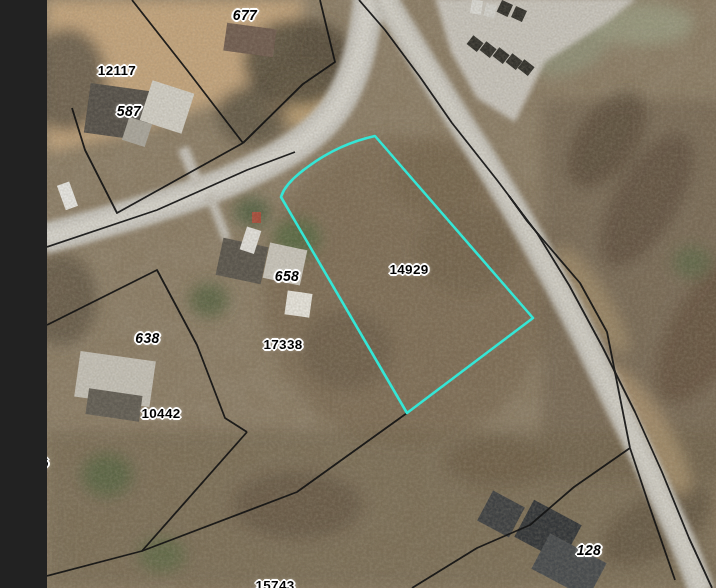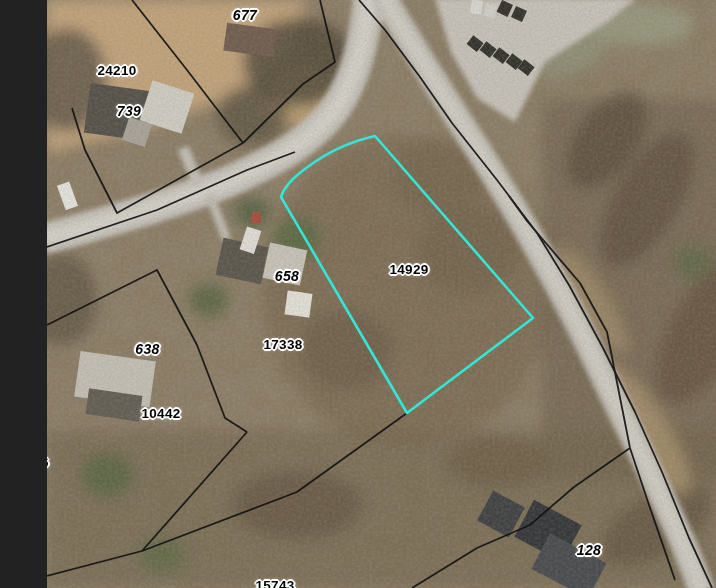--- a/index.html
+++ b/index.html
@@ -143,25 +143,25 @@
     <path d="M360 413 L250 492 L95 551 L0 576"></path>
     <path d="M687 455 L716 478"></path>
     <path d="M697 570 L716 586"></path>
   </g>
 
   <path d="M328 136 Q292 144 262 166 Q238 183 234 197 L360 413 L486 318 Z" fill="none" stroke="#35e6d6" stroke-width="2.6" stroke-linejoin="round"></path>
 </svg>
 
 <div>
   <div class="lbl addr" style="left:198px;top:15px;">677</div>
-  <div class="lbl" style="left:70px;top:71px;">24210</div>
-  <div class="lbl addr" style="left:82px;top:111px;">739</div>
+  <div class="lbl" style="left:70px;top:71px;">12117</div>
+  <div class="lbl addr" style="left:82px;top:111px;">587</div>
   <div class="lbl addr" style="left:216px;top:276px;padding-left:48px;">658</div>
   <div class="lbl" style="left:362px;top:270px;text-align:right;">14929</div>
   <div class="lbl" style="left:236px;top:345px;">17338</div>
-  <div class="lbl addr" style="left:88px;top:349px;padding-left:25px;">638</div>
+  <div class="lbl addr" style="left:88px;top:338px;padding-left:25px;">638</div>
   <div class="lbl" style="left:114px;top:414px;">10442</div>
   <div class="lbl" style="left:228px;top:586px;">15743</div>
   <div class="lbl addr" style="left:542px;top:550px;">128</div>
   <div class="lbl" style="left:-2px;top:463px;">6</div>
 </div>
 
 </div>
 
 </body></html>

